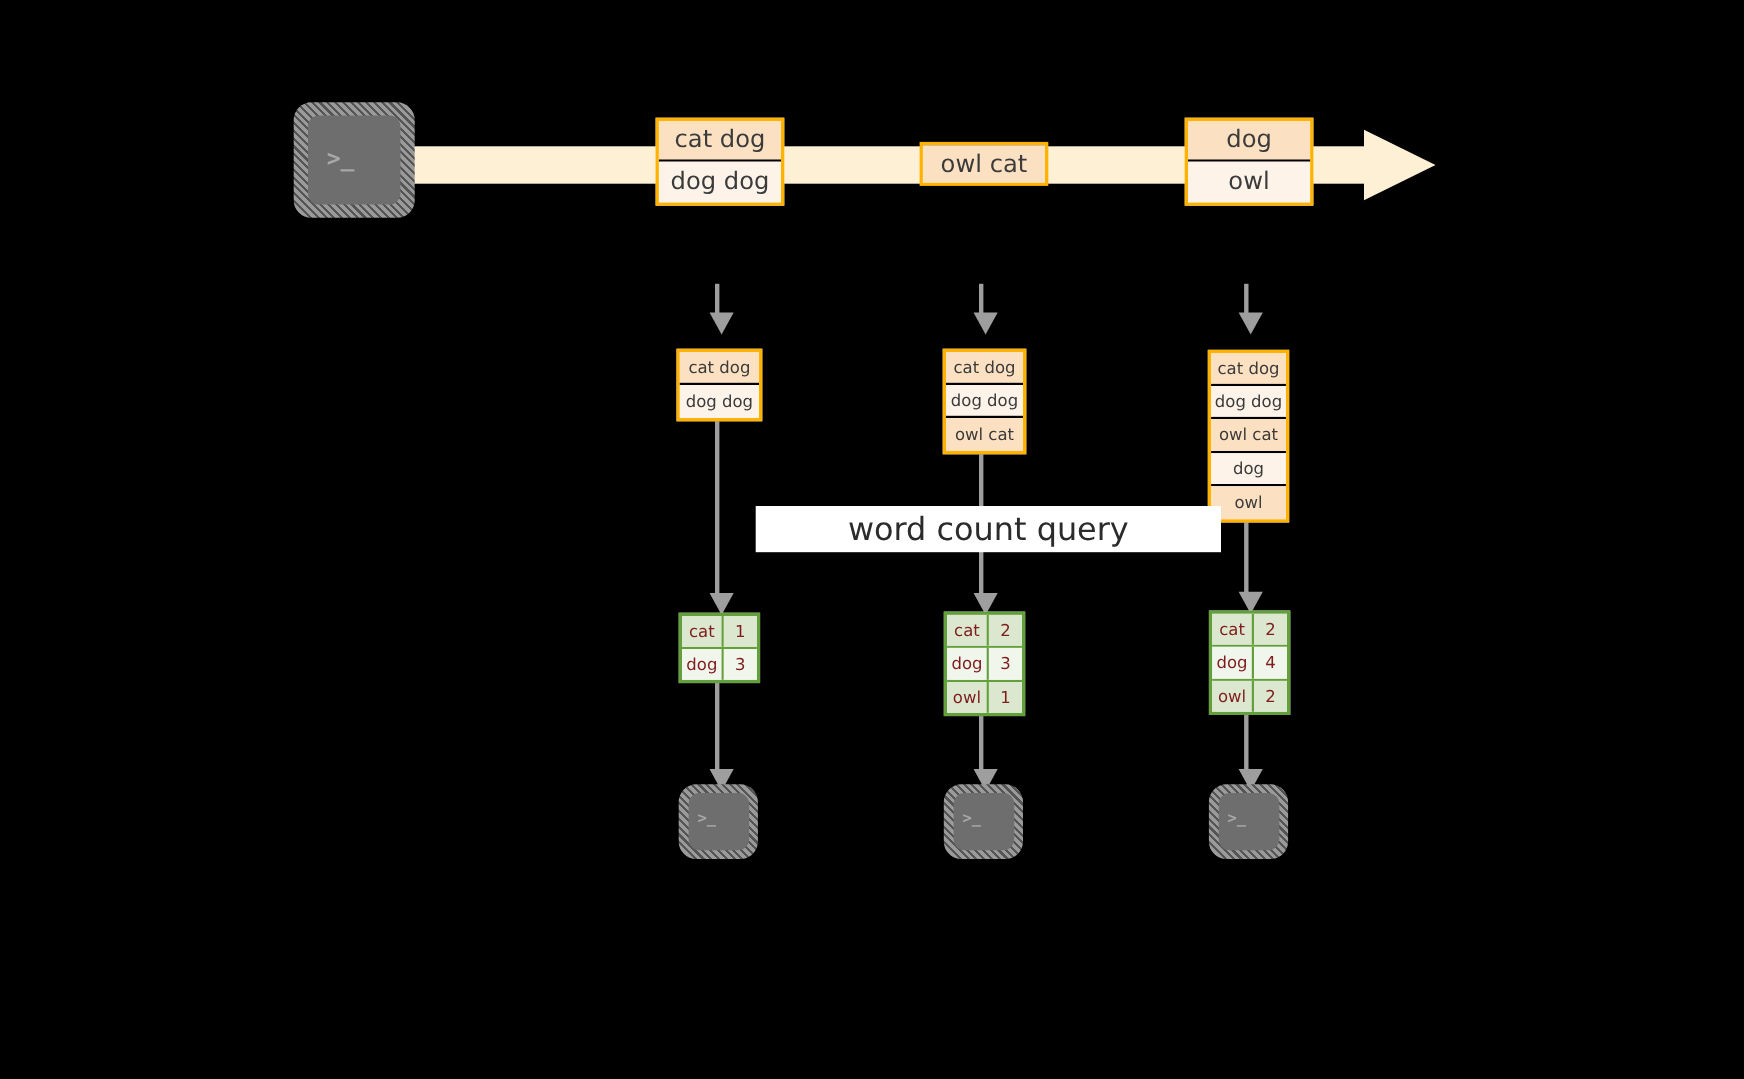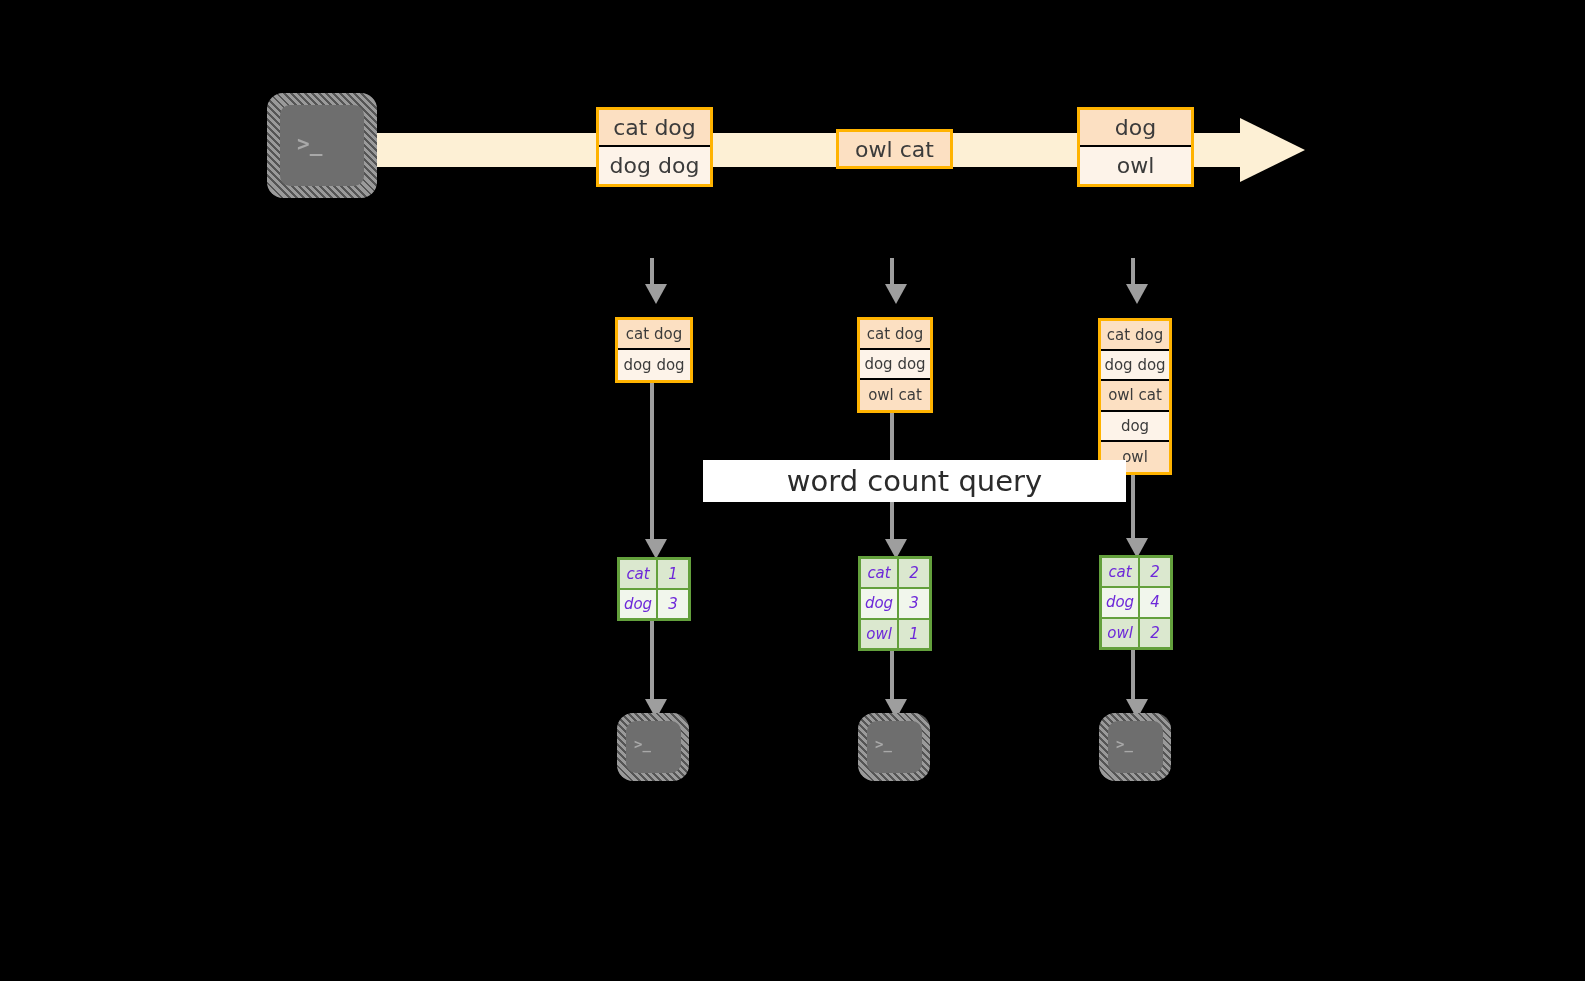--- a/index.html
+++ b/index.html
@@ -30,21 +30,21 @@
   .msgrow.light{background:#fdf3e9;}
 
   
   .kvbox{position:absolute;z-index:4;box-sizing:border-box;
     border:3px solid #63a03c;background:#eef5e8;display:flex;flex-direction:column;}
   .kvrow{display:flex;flex:1 1 auto;border-bottom:2px solid #63a03c;}
   .kvrow:last-child{border-bottom:none;}
   .kvrow.dark .kvcell{background:#dbe8cf;}
   .kvrow.light .kvcell{background:#f1f6ec;}
   .kvcell{display:flex;align-items:center;justify-content:center;
-    color:#6d28d9;box-sizing:border-box;font-style:italic;}
+    color:#7f1d1d;box-sizing:border-box;}
   .kvcell.key{border-right:2px solid #63a03c;}
 
   
   .conn{position:absolute;z-index:2;}
   .conn-line{position:absolute;background:#9e9e9e;width:4px;}
   .conn-head{position:absolute;width:0;height:0;
     border-left:11px solid transparent;border-right:11px solid transparent;
     border-top:20px solid #9e9e9e;}
 
   
@@ -183,15 +183,15 @@
     </div>
   </div>
   <div class="conn" style="left:1126px;top:650px;width:22px;height:71px;">
     <div class="conn-line" style="left:5px;top:0px;height:51px;"></div>
     <div class="conn-head" style="left:0px;top:49px;"></div>
   </div>
   <div class="terminal-hatch" style="left:1099px;top:713px;width:72px;height:68px;"></div>
   <div class="terminal-body" style="left:1108px;top:721px;width:55px;height:52px;"></div>
   <div class="term-prompt" style="left:1116px;top:737px;font-size:14px;">&gt;_</div>
 
-  <div class="query-label" style="left:703px;top:460px;width:423px;height:42px;font-size:29px;">word count query</div>
+  <div class="query-label" style="left:687px;top:460px;width:423px;height:42px;font-size:29px;">word count query</div>
 
 </div>
 
 </body></html>

